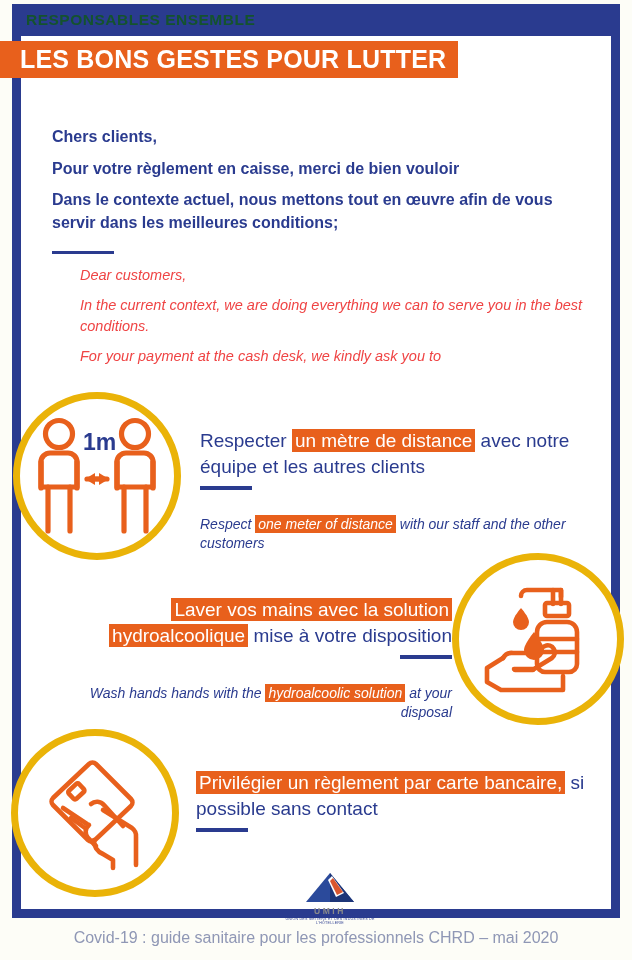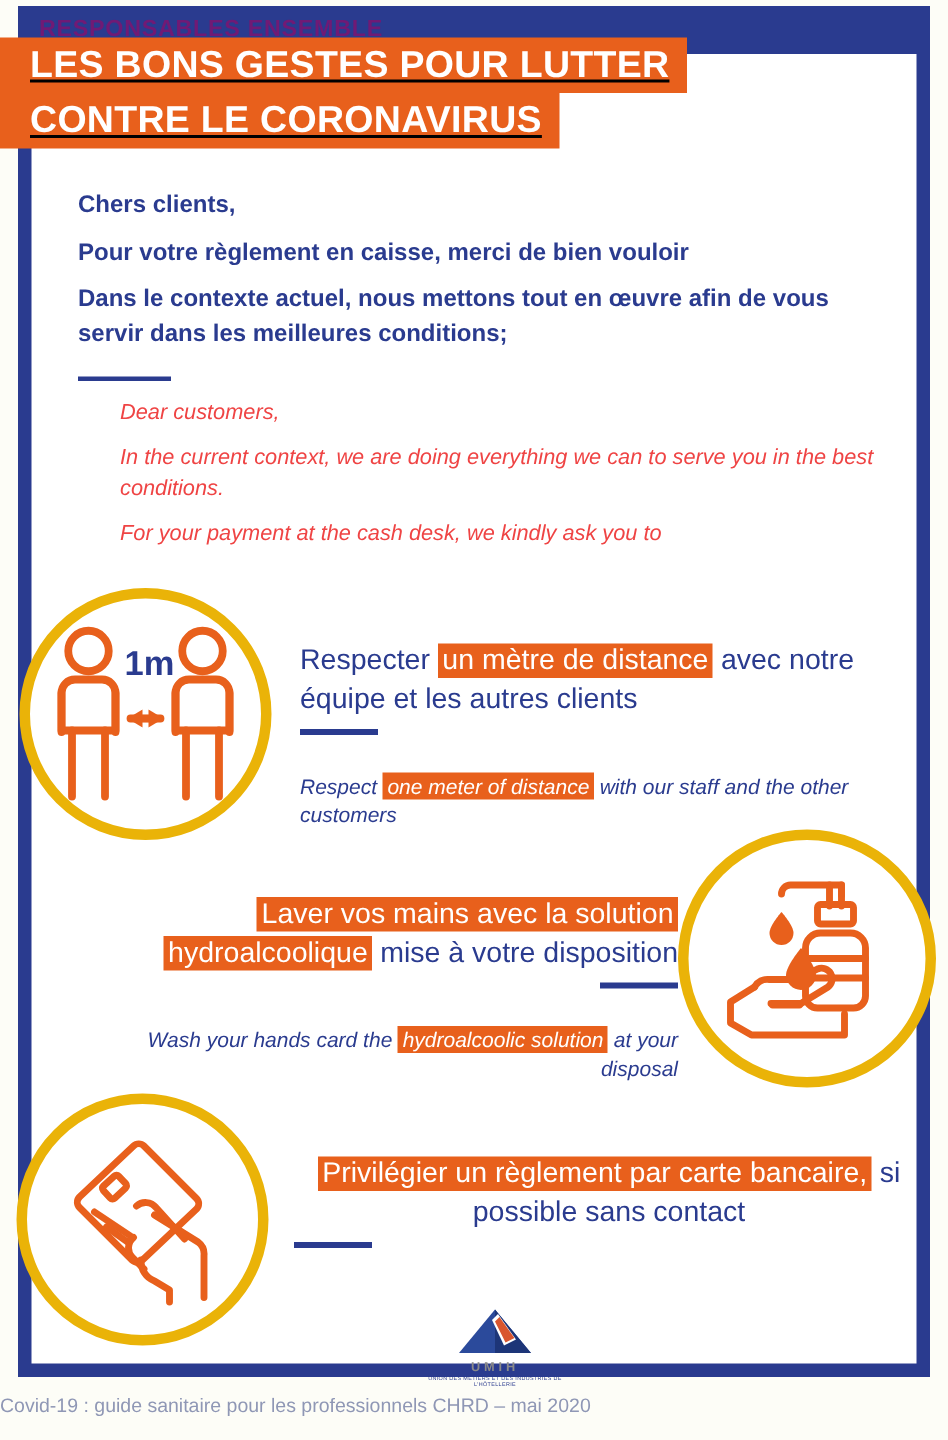--- a/index.html
+++ b/index.html
@@ -28,30 +28,29 @@
     left:12px; top:4px;
     width:608px; height:32px;
     background:#2a3b8f;
   }
   .header-label {
     position:absolute;
     left:26px; top:11px;
     font-size:15.5px;
     font-weight:bold;
     letter-spacing:0.5px;
-    color:#701a75;
+    color:#14532d;
     white-space:nowrap;
   }
 
   
   .title-wrap {
     position:absolute;
-    left:0px; top:25px;
+    left:0px; top:41px;
     width:632px;
-    text-decoration:underline;
   }
   .title-line {
     display:block;
     width:max-content;
     background:#e8601c;
     color:#ffffff;
     font-size:25px;
     font-weight:bold;
     letter-spacing:0.2px;
     line-height:1.32;
@@ -123,21 +122,21 @@
     background:#e8601c;
     color:#ffffff;
     padding:1px 3px;
     box-decoration-break:clone;
     -webkit-box-decoration-break:clone;
   }
 
   #item-distance { left:200px; top:428px; width:400px; text-align:left; }
   #item-sanitizer{ left:48px;  top:597px; width:404px; text-align:right; }
   #item-sanitizer .rule { margin-left:auto; }
-  #item-card     { left:196px; top:770px; width:420px; text-align:center; }
+  #item-card     { left:196px; top:770px; width:420px; text-align:left; }
 
   
   .logo-block {
     position:absolute;
     left:284px; top:871px;
     width:92px;
     text-align:center;
   }
   .logo-mark { display:block; margin:0 auto; }
   .logo-name {
@@ -151,38 +150,37 @@
     font-size:3.6px;
     line-height:1.25;
     letter-spacing:0.25px;
     color:#2a3b8f;
     margin-top:1px;
   }
   .caption {
     position:absolute;
     left:0; top:929px;
     width:632px;
-    text-align:left;
-    font-size:13px;
+    text-align:center;
+    font-size:16px;
     color:#8f97b5;
   }
 </style>
 </head>
 <body>
 
 <div class="poster">
 
   <div class="frame-border"></div>
 
   <div class="header-bar"></div>
   <div class="header-label">RESPONSABLES ENSEMBLE</div>
 
   <div class="title-wrap">
     <span class="title-line">LES BONS GESTES POUR LUTTER</span>
-    <span class="title-line">CONTRE LE CORONAVIRUS</span>
   </div>
 
   <div class="intro">
     <div class="intro-fr">
       <p>Chers clients,</p>
       <p>Pour votre règlement en caisse, merci de bien vouloir</p>
       <p>Dans le contexte actuel, nous mettons tout en œuvre afin de vous servir dans les meilleures conditions;</p>
     </div>
     <div class="divider"></div>
     <div class="intro-en">
@@ -242,21 +240,21 @@
       </g>
     </svg>
   </div>
 
   <div class="item" id="item-sanitizer">
     <div class="fr">
       <span></span><span class="hl">Laver vos mains avec la solution hydroalcoolique</span><span> mise à votre disposition</span>
     </div>
     <div class="rule"></div>
     <div class="en">
-      <span>Wash your hands card the </span><span class="hl">hydroalcoolic solution</span><span> at your disposal</span>
+      <span>Wash hands hands with the </span><span class="hl">hydroalcoolic solution</span><span> at your disposal</span>
     </div>
   </div>
 
   <div class="circle" id="circle-card">
     <svg width="128" height="122" viewBox="0 0 128 122">
       <g fill="none" stroke="#e8601c" stroke-width="4.6" stroke-linecap="round" stroke-linejoin="round">
         <path d="M22 46 L58 12 a5 5 0 0 1 7 0 L100 47 a5 5 0 0 1 0 7 L64 88 a5 5 0 0 1 -7 0 L22 53 a5 5 0 0 1 0 -7 z"></path>
         <rect x="38" y="34" width="14" height="11" rx="2" transform="rotate(-43 45 39)"></rect>
         <path d="M32 56 L56 72"></path>
         <path d="M40 66 L54 76"></path>

